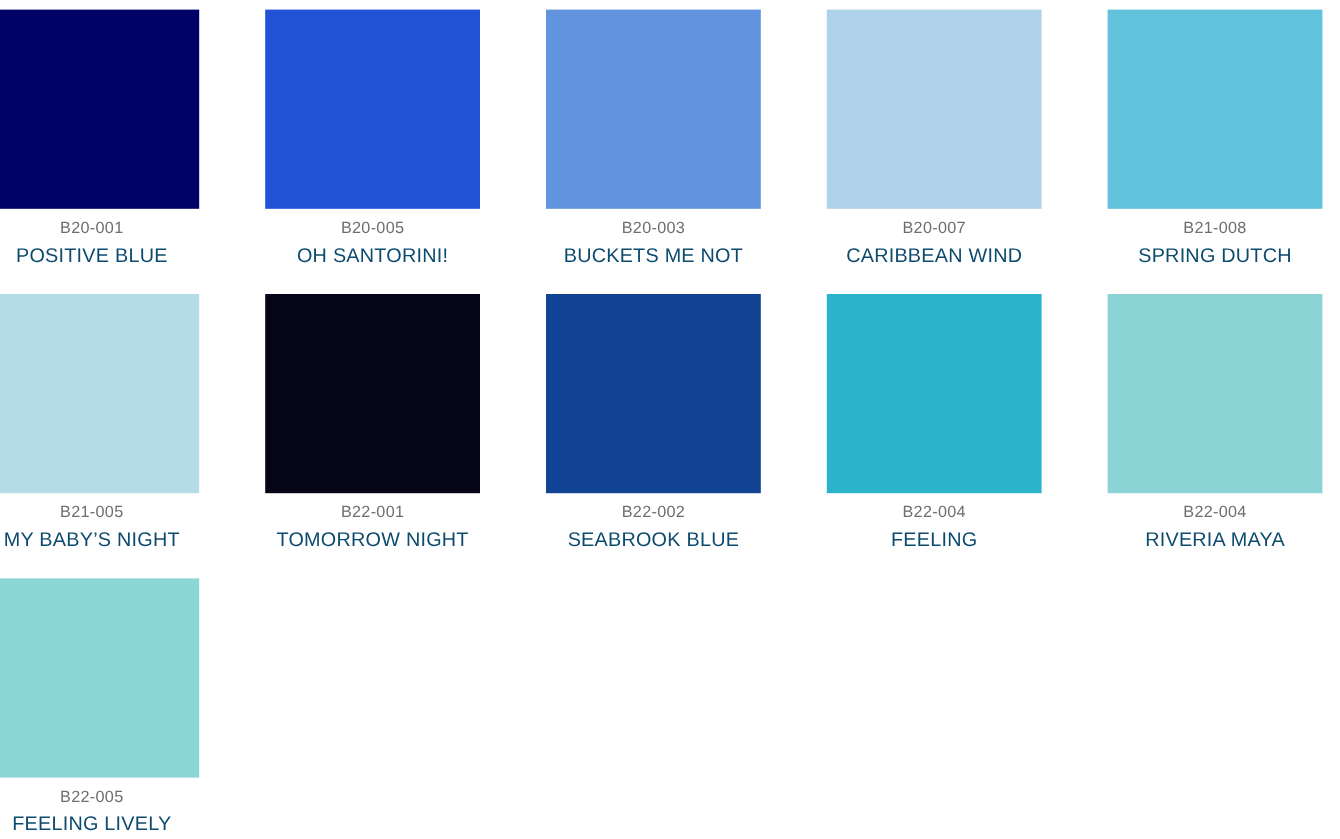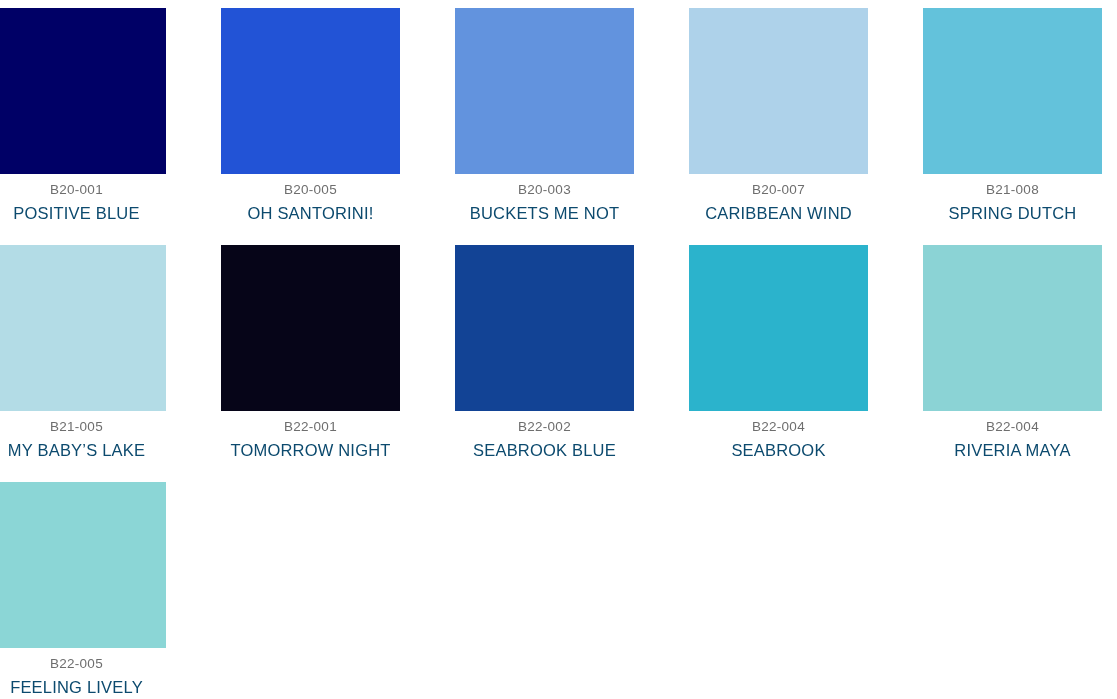--- a/index.html
+++ b/index.html
@@ -86,36 +86,36 @@
       <div class="swatch-name">CARIBBEAN WIND</div>
     </div>
     <div class="swatch-cell">
       <div class="swatch-chip" style="background-color: rgb(99, 194, 219);"></div>
       <div class="swatch-code">B21-008</div>
       <div class="swatch-name">SPRING DUTCH</div>
     </div>
     <div class="swatch-cell">
       <div class="swatch-chip" style="background-color: rgb(179, 220, 230);"></div>
       <div class="swatch-code">B21-005</div>
-      <div class="swatch-name">MY BABY’S LAKE</div>
+      <div class="swatch-name">MY BABY’S NIGHT</div>
     </div>
     <div class="swatch-cell">
       <div class="swatch-chip" style="background-color: rgb(6, 5, 24);"></div>
       <div class="swatch-code">B22-001</div>
       <div class="swatch-name">TOMORROW NIGHT</div>
     </div>
     <div class="swatch-cell">
       <div class="swatch-chip" style="background-color: rgb(18, 67, 149);"></div>
       <div class="swatch-code">B22-002</div>
       <div class="swatch-name">SEABROOK BLUE</div>
     </div>
     <div class="swatch-cell">
       <div class="swatch-chip" style="background-color: rgb(43, 179, 204);"></div>
       <div class="swatch-code">B22-004</div>
-      <div class="swatch-name">SEABROOK</div>
+      <div class="swatch-name">FEELING</div>
     </div>
     <div class="swatch-cell">
       <div class="swatch-chip" style="background-color: rgb(139, 211, 213);"></div>
       <div class="swatch-code">B22-004</div>
       <div class="swatch-name">RIVERIA MAYA</div>
     </div>
     <div class="swatch-cell">
       <div class="swatch-chip" style="background-color: rgb(139, 214, 214);"></div>
       <div class="swatch-code">B22-005</div>
       <div class="swatch-name">FEELING LIVELY</div>

